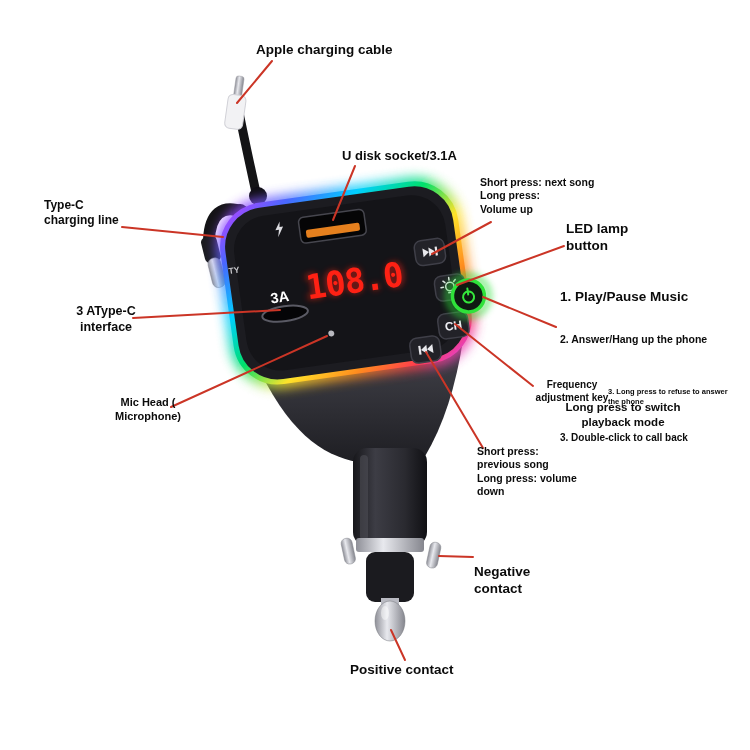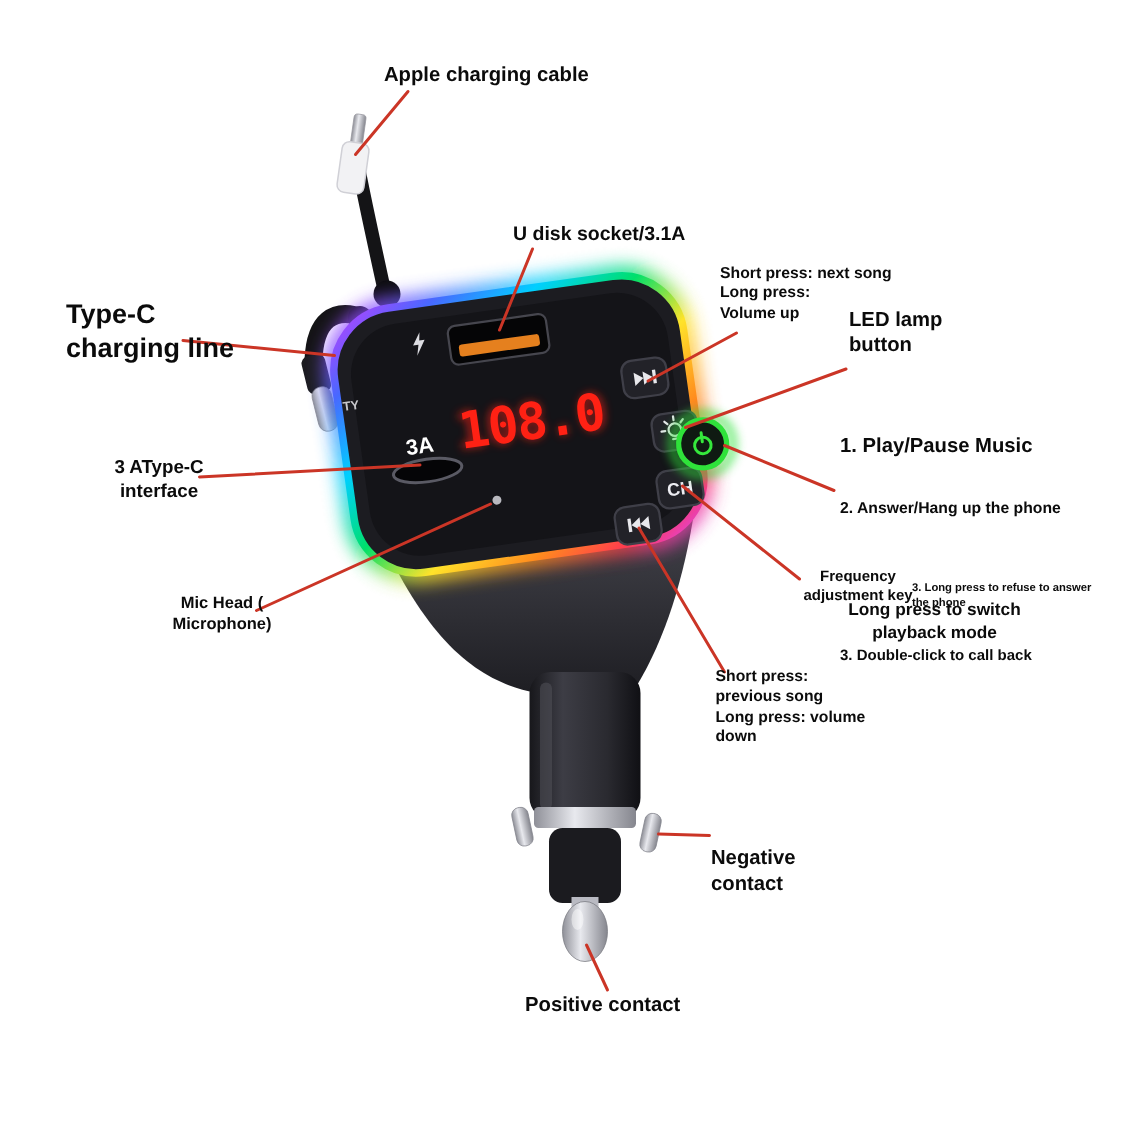--- a/index.html
+++ b/index.html
@@ -8,25 +8,25 @@
     position:relative; width:750px; height:750px; background:#ffffff;
     overflow:hidden; font-family:"Liberation Sans", sans-serif;
   }
   svg.scene { position:absolute; left:0; top:0; }
   .callout {
     position:absolute; font-weight:700; color:#0b0b0b;
     white-space:pre-line; line-height:1.28;
   }
   #c-apple     { left:256px; top:41px;  font-size:13.5px; }
   #c-udisk     { left:342px; top:148px; font-size:13px; }
-  #c-typec-line{ left:44px;  top:198px; font-size:18px; }
+  #c-typec-line{ left:44px;  top:198px; font-size:12px; }
   #c-typec-int { left:58px;  top:303px; font-size:12.5px; text-align:center; width:96px; }
   #c-mic       { left:98px;  top:395px; font-size:11px; text-align:center; width:100px; }
   #c-next      { left:480px; top:176px; font-size:10.5px; }
-  #c-led       { left:566px; top:204px; font-size:13.5px; }
+  #c-led       { left:566px; top:220px; font-size:13.5px; }
   #c-mf        { left:560px; top:263px; width:178px; }
   .mf-title    { font-size:11px; }
   .mf-1        { font-size:13.5px; margin-top:5px; }
   .mf-2        { font-size:10.5px; margin-top:7px; }
   .mf-3        { font-size:7.5px;  margin-top:20px;padding-left:48px; }
   .mf-4        { font-size:10px;   margin-top:5px; }
   .mf-item     { font-weight:700; color:#0b0b0b; white-space:pre-line; }
   #c-freq      { left:528px; top:379px; font-size:10px; text-align:center; width:88px; }
   #c-playback  { left:558px; top:400px; font-size:11.5px; text-align:center; width:130px; }
   #c-prev      { left:477px; top:445px; font-size:10.5px; }

